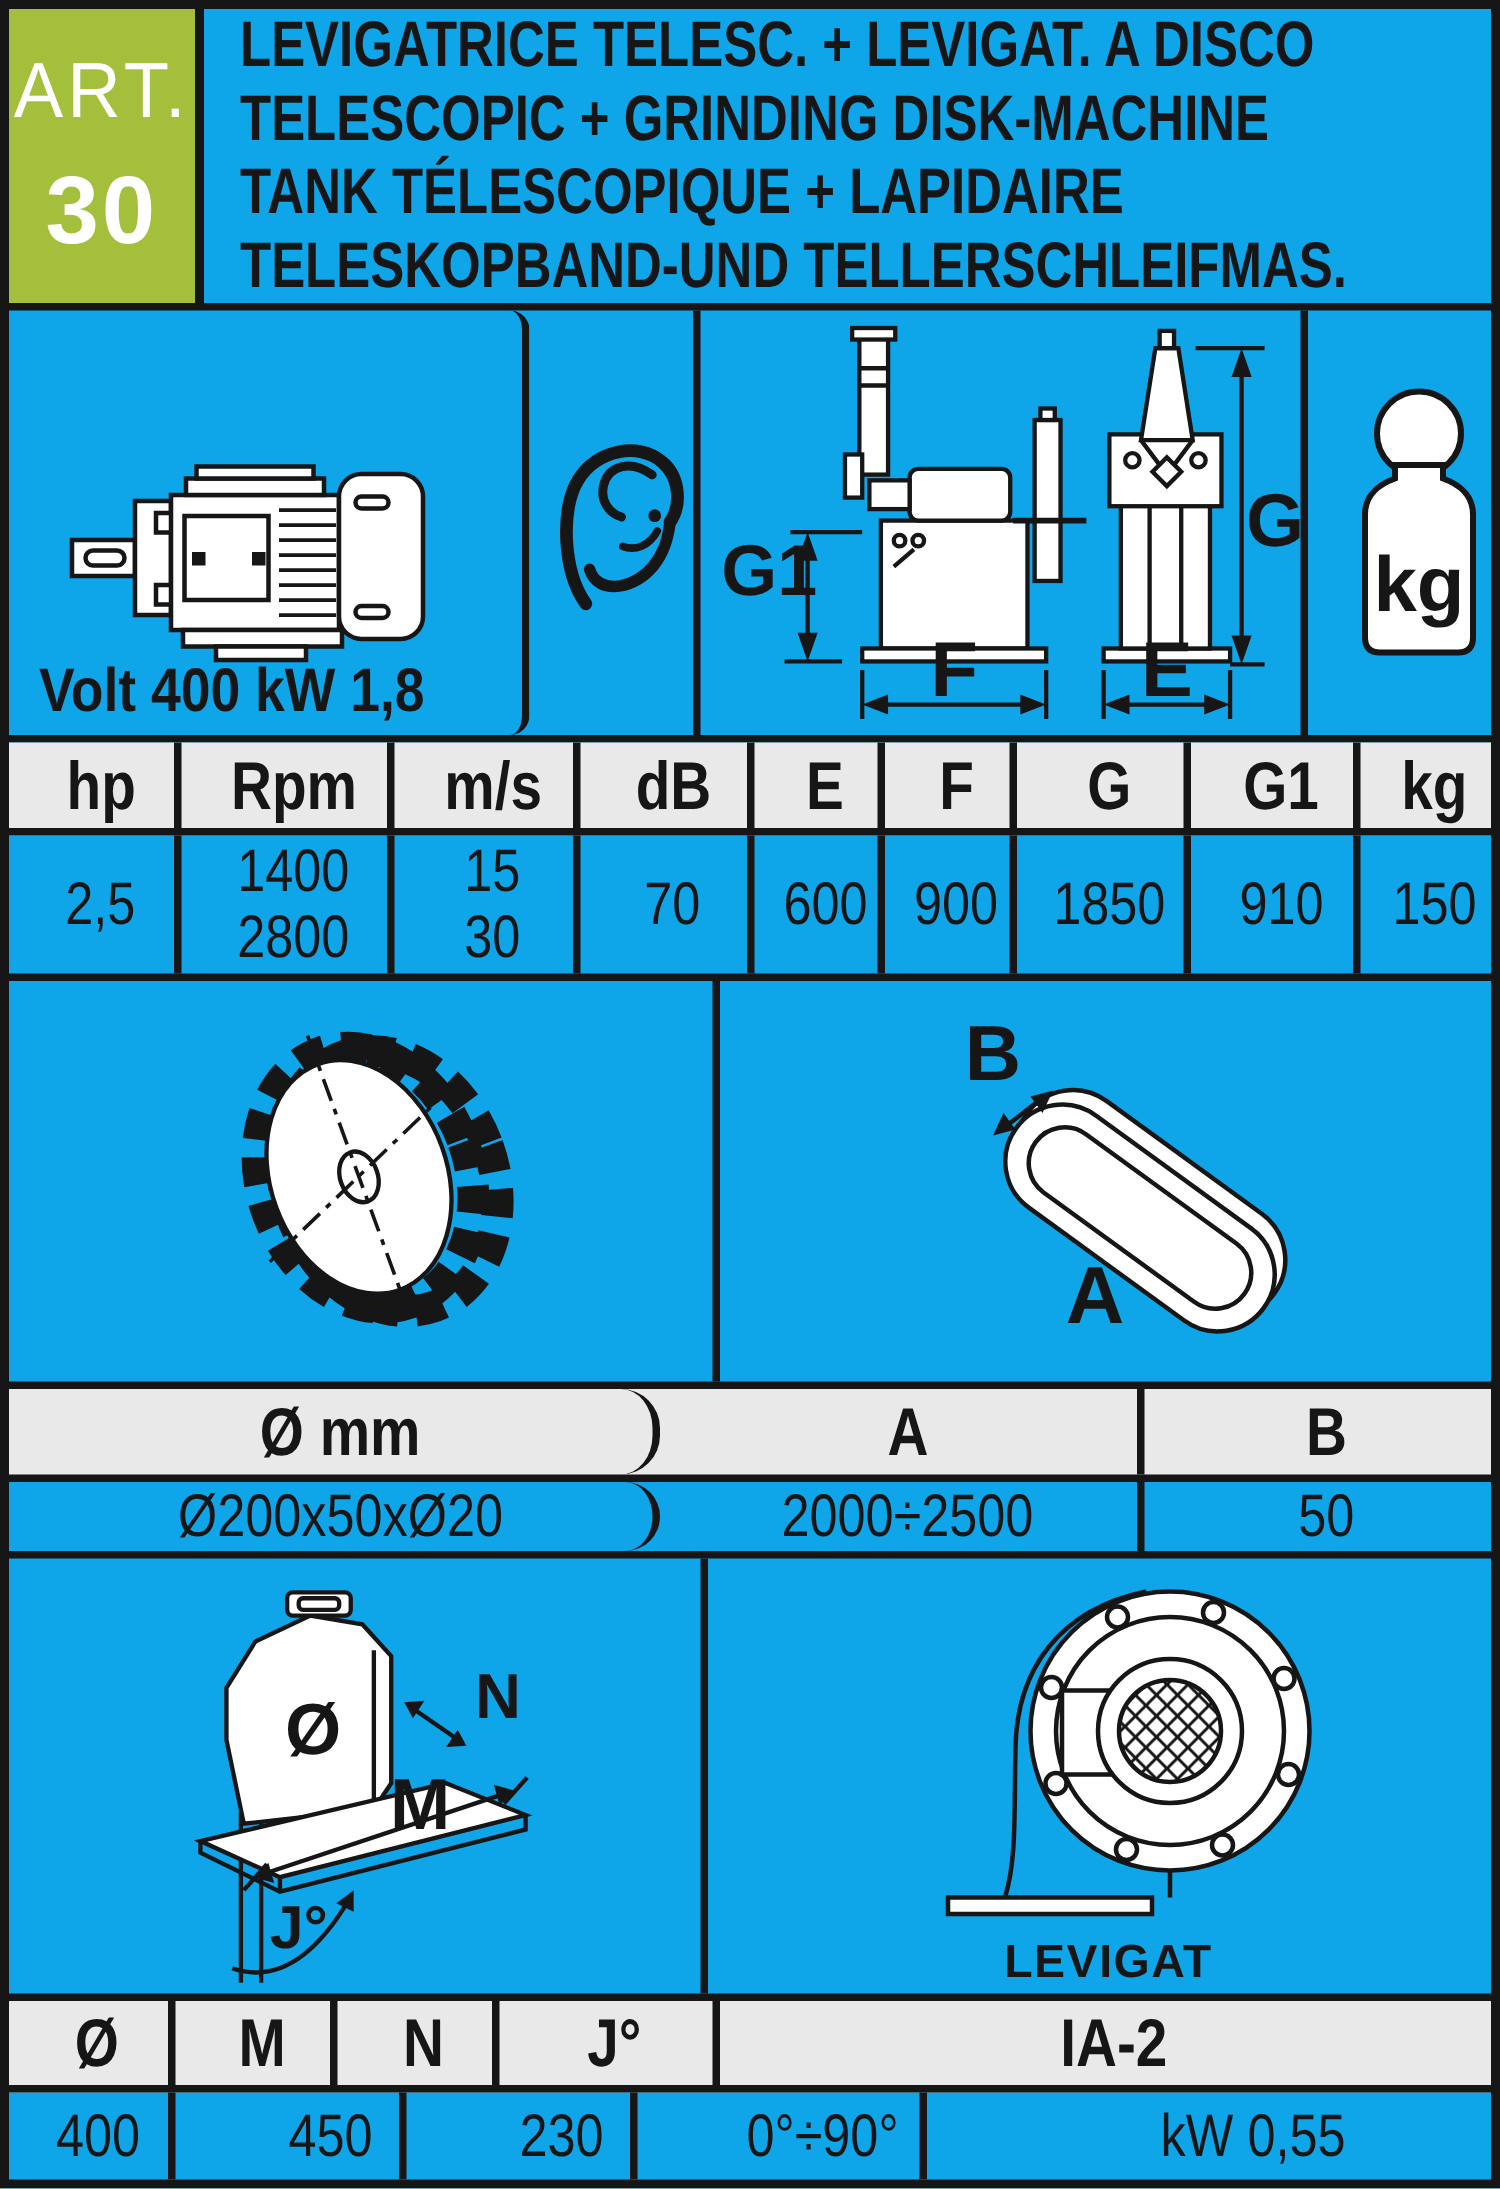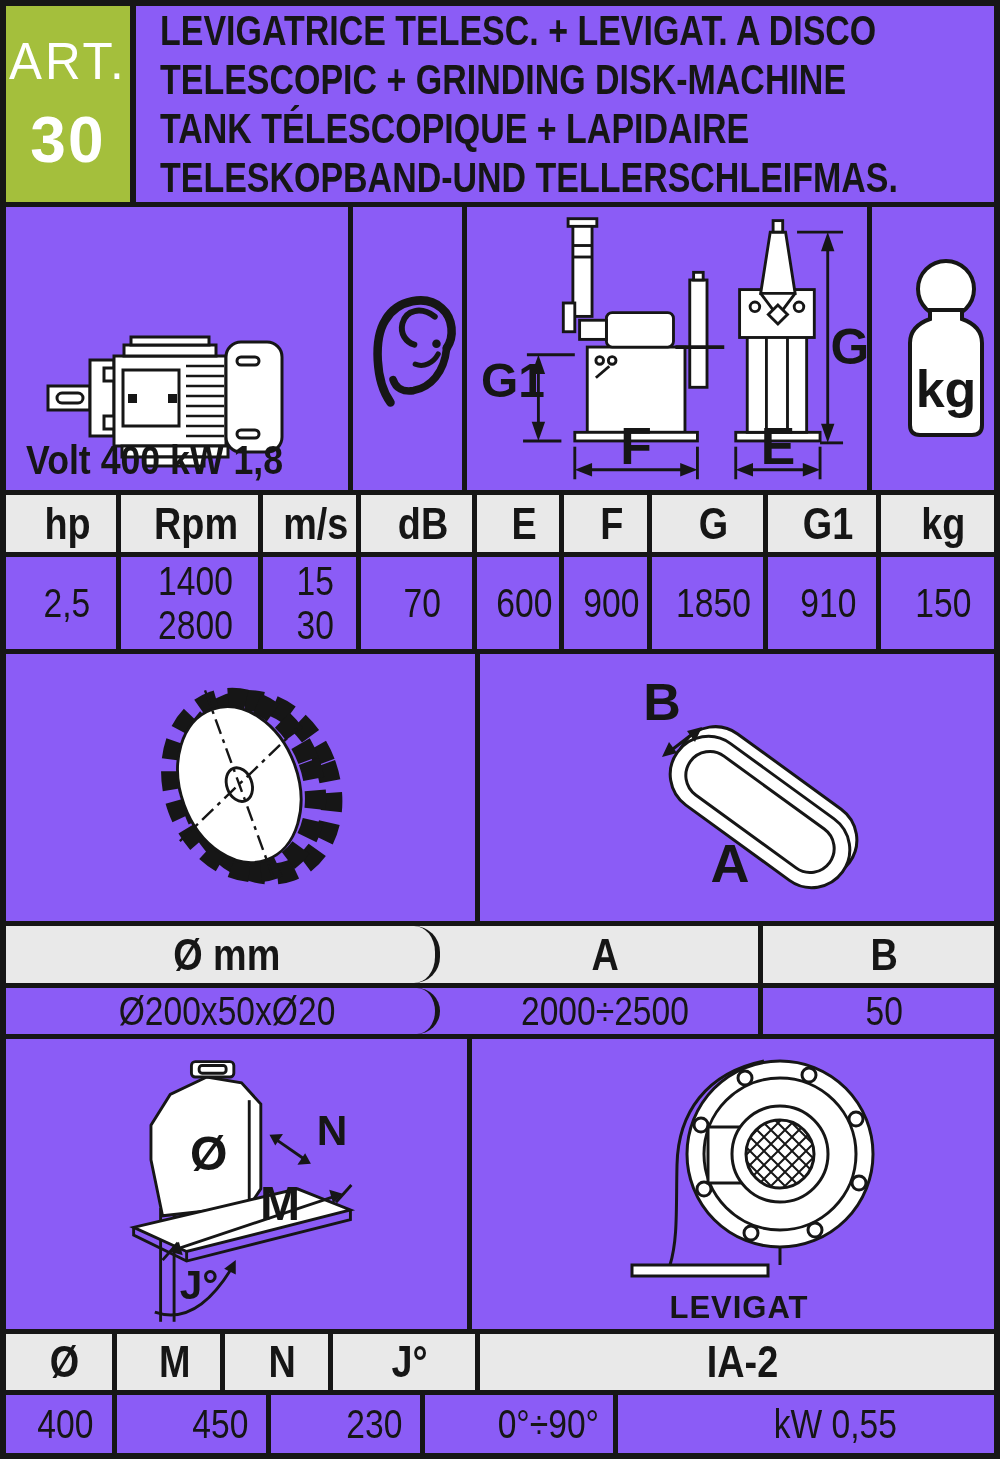--- a/index.html
+++ b/index.html
@@ -1,55 +1,55 @@
 <!DOCTYPE html>
 <html><head>
 <meta charset="utf-8">
 <style>
   html,body{margin:0;padding:0;background:#fff;}
   .sheet{
     position:relative;
     width:1000px;height:1459px;
     box-sizing:border-box;
     border:6px solid #161616;
-    background:#8b5cf6;
+    background:#0ea5e9;
     font-family:"Liberation Sans",sans-serif;
     color:#161616;
     display:flex;flex-direction:column;
     overflow:hidden;
   }
   .row{display:flex;box-sizing:border-box;border-bottom:5px solid #161616;flex:none;}
   .row:last-child{border-bottom:none;flex:1;gap:46px;}
   .cell{box-sizing:border-box;border-right:5px solid #161616;display:flex;align-items:center;justify-content:center;position:relative;padding-left:12px;}
   .cell:last-child{border-right:none;}
 
   
   .band{height:201px;}
   .art{width:231px;border-right:6px solid #161616;display:flex;flex-direction:column;align-items:center;justify-content:center;gap:12px;}
   .art-label{color:#fff;font-size:52px;font-weight:400;letter-spacing:3px;transform:scaleX(.95);}
   .art-number{color:#fff;font-size:64px;font-weight:bold;letter-spacing:2px;}
   .titlebox{flex:1;display:flex;flex-direction:column;justify-content:center;padding-left:24px;}
   .title-line{font-size:43px;font-weight:bold;line-height:49px;white-space:nowrap;transform:scaleX(.79);transform-origin:left center;}
 
   
   .icons{height:288px;}
-  .c-motor{width:352px;flex-direction:column;justify-content:flex-end;}
+  .c-motor{width:352px;flex-direction:column;justify-content:center;border-radius:13px;}
   .c-ear{width:114px;}
   .c-machine{width:405px;}
   .c-kg{flex:1;}
   .volt{position:absolute;left:20px;bottom:6px;font-size:41px;font-weight:bold;white-space:nowrap;transform:scaleX(.87);transform-origin:left center;}
 
   
   .thead{background:#e9e9e9;}
   .thead .cell{font-weight:bold;font-size:45px;}
   .tvals .cell{font-size:40px;font-weight:400;}
   .cnd{display:inline-block;transform:scaleX(.84);white-space:nowrap;text-align:center;}
   .t1h{height:62px;}
   .t1v{height:97px;}
-  .t1 .c1{width:115px;} .t1 .c2{width:142px;} .t1 .c3{width:98px;} .t1 .c4{width:116px;}
+  .t1 .c1{width:115px;} .t1 .c2{width:142px;} .t1 .c3{width:124px;} .t1 .c4{width:116px;}
   .t1 .c5{width:87px;}  .t1 .c6{width:88px;}  .t1 .c7{width:116px;} .t1 .c8{width:113px;}
   .t1 .c9{flex:1;}
   .stack{display:flex;flex-direction:column;align-items:center;line-height:44px;}
 
   .imgs-a{height:272px;}
   .half-l{width:474px;}
   .half-r{flex:1;}
   .t2h{height:62px;}
   .t2v{height:51px;}
   .t2 .c1{width:434px;border-radius:26px;} .t2 .c2{width:323px;} .t2 .c3{flex:1;}

